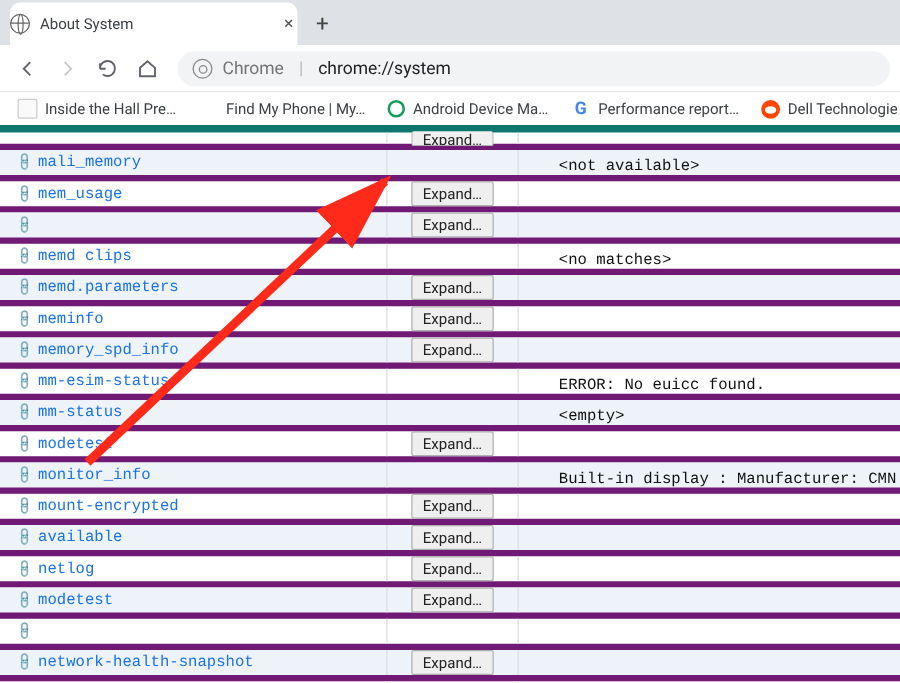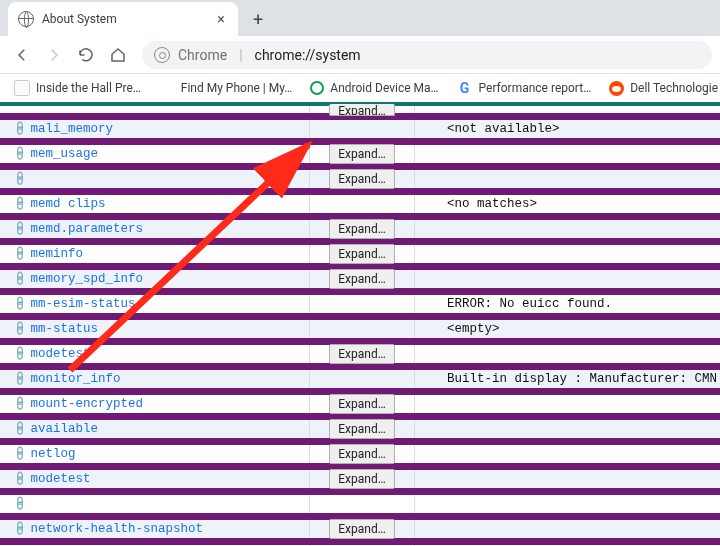--- a/index.html
+++ b/index.html
@@ -21,21 +21,21 @@
     align-items: flex-end;
     padding-left: 8px;
   }
   .tab {
     background: #fff;
     height: 34px;
     width: 230px;
     border-radius: 8px 8px 0 0;
     display: flex;
     align-items: center;
-    padding: 0 10px;
+    padding: 0 0;
     gap: 8px;
     font-size: 12px;
     color: #3c4043;
   }
   .tab .globe-icon {
     width: 16px; height: 16px;
     border: 1.3px solid #666;
     border-radius: 50%;
     position: relative;
     flex-shrink: 0;
@@ -111,21 +111,21 @@
     border:1.3px solid #888;border-radius:50%;
   }
   .url-prefix { color:#737373; }
   .url-sep { color:#b8b8b8; margin: 0 4px; }
   .url-path { color:#202124; }
 
   
   .bookmarks {
     height: 32px;
     background: #fff;
-    border-bottom: 4px solid #0f766e;
+    border-bottom: 6px solid #0f766e;
     display: flex;
     padding: 0 8px;
     gap: 6px;
     font-size: 12px;
     color: #3c4043;
   }
   .bm {
     display: flex; align-items: center; gap: 6px;
     padding: 4px 6px; border-radius: 4px;
     white-space: nowrap;
@@ -147,22 +147,22 @@
   .bm-ico.reddit{width:15px;height:15px;background:#ff4500;border-radius:50%;position:relative;}
   .bm-ico.reddit::after{content:"";position:absolute;top:5px;left:3px;width:9px;height:6px;background:#fff;border-radius:50%;}
 
   
   .sys {
     position:relative;
   }
   .row {
     display:flex;
     height:25px;
-    border-bottom:7px solid #701a75;
-    align-items:center;
+    border-bottom:5px solid #701a75;
+    align-items:flex-end;
     font-size:12.5px;
   }
   .row.alt { background:#eef3fa; }
   .cell-name {
     width:310px;
     padding-left:14px;
     display:flex;align-items:center;gap:4px;
     color:#1a73e8;
     font-family: ui-monospace, "Courier New", monospace;
     border-right:1px solid #ddd;

